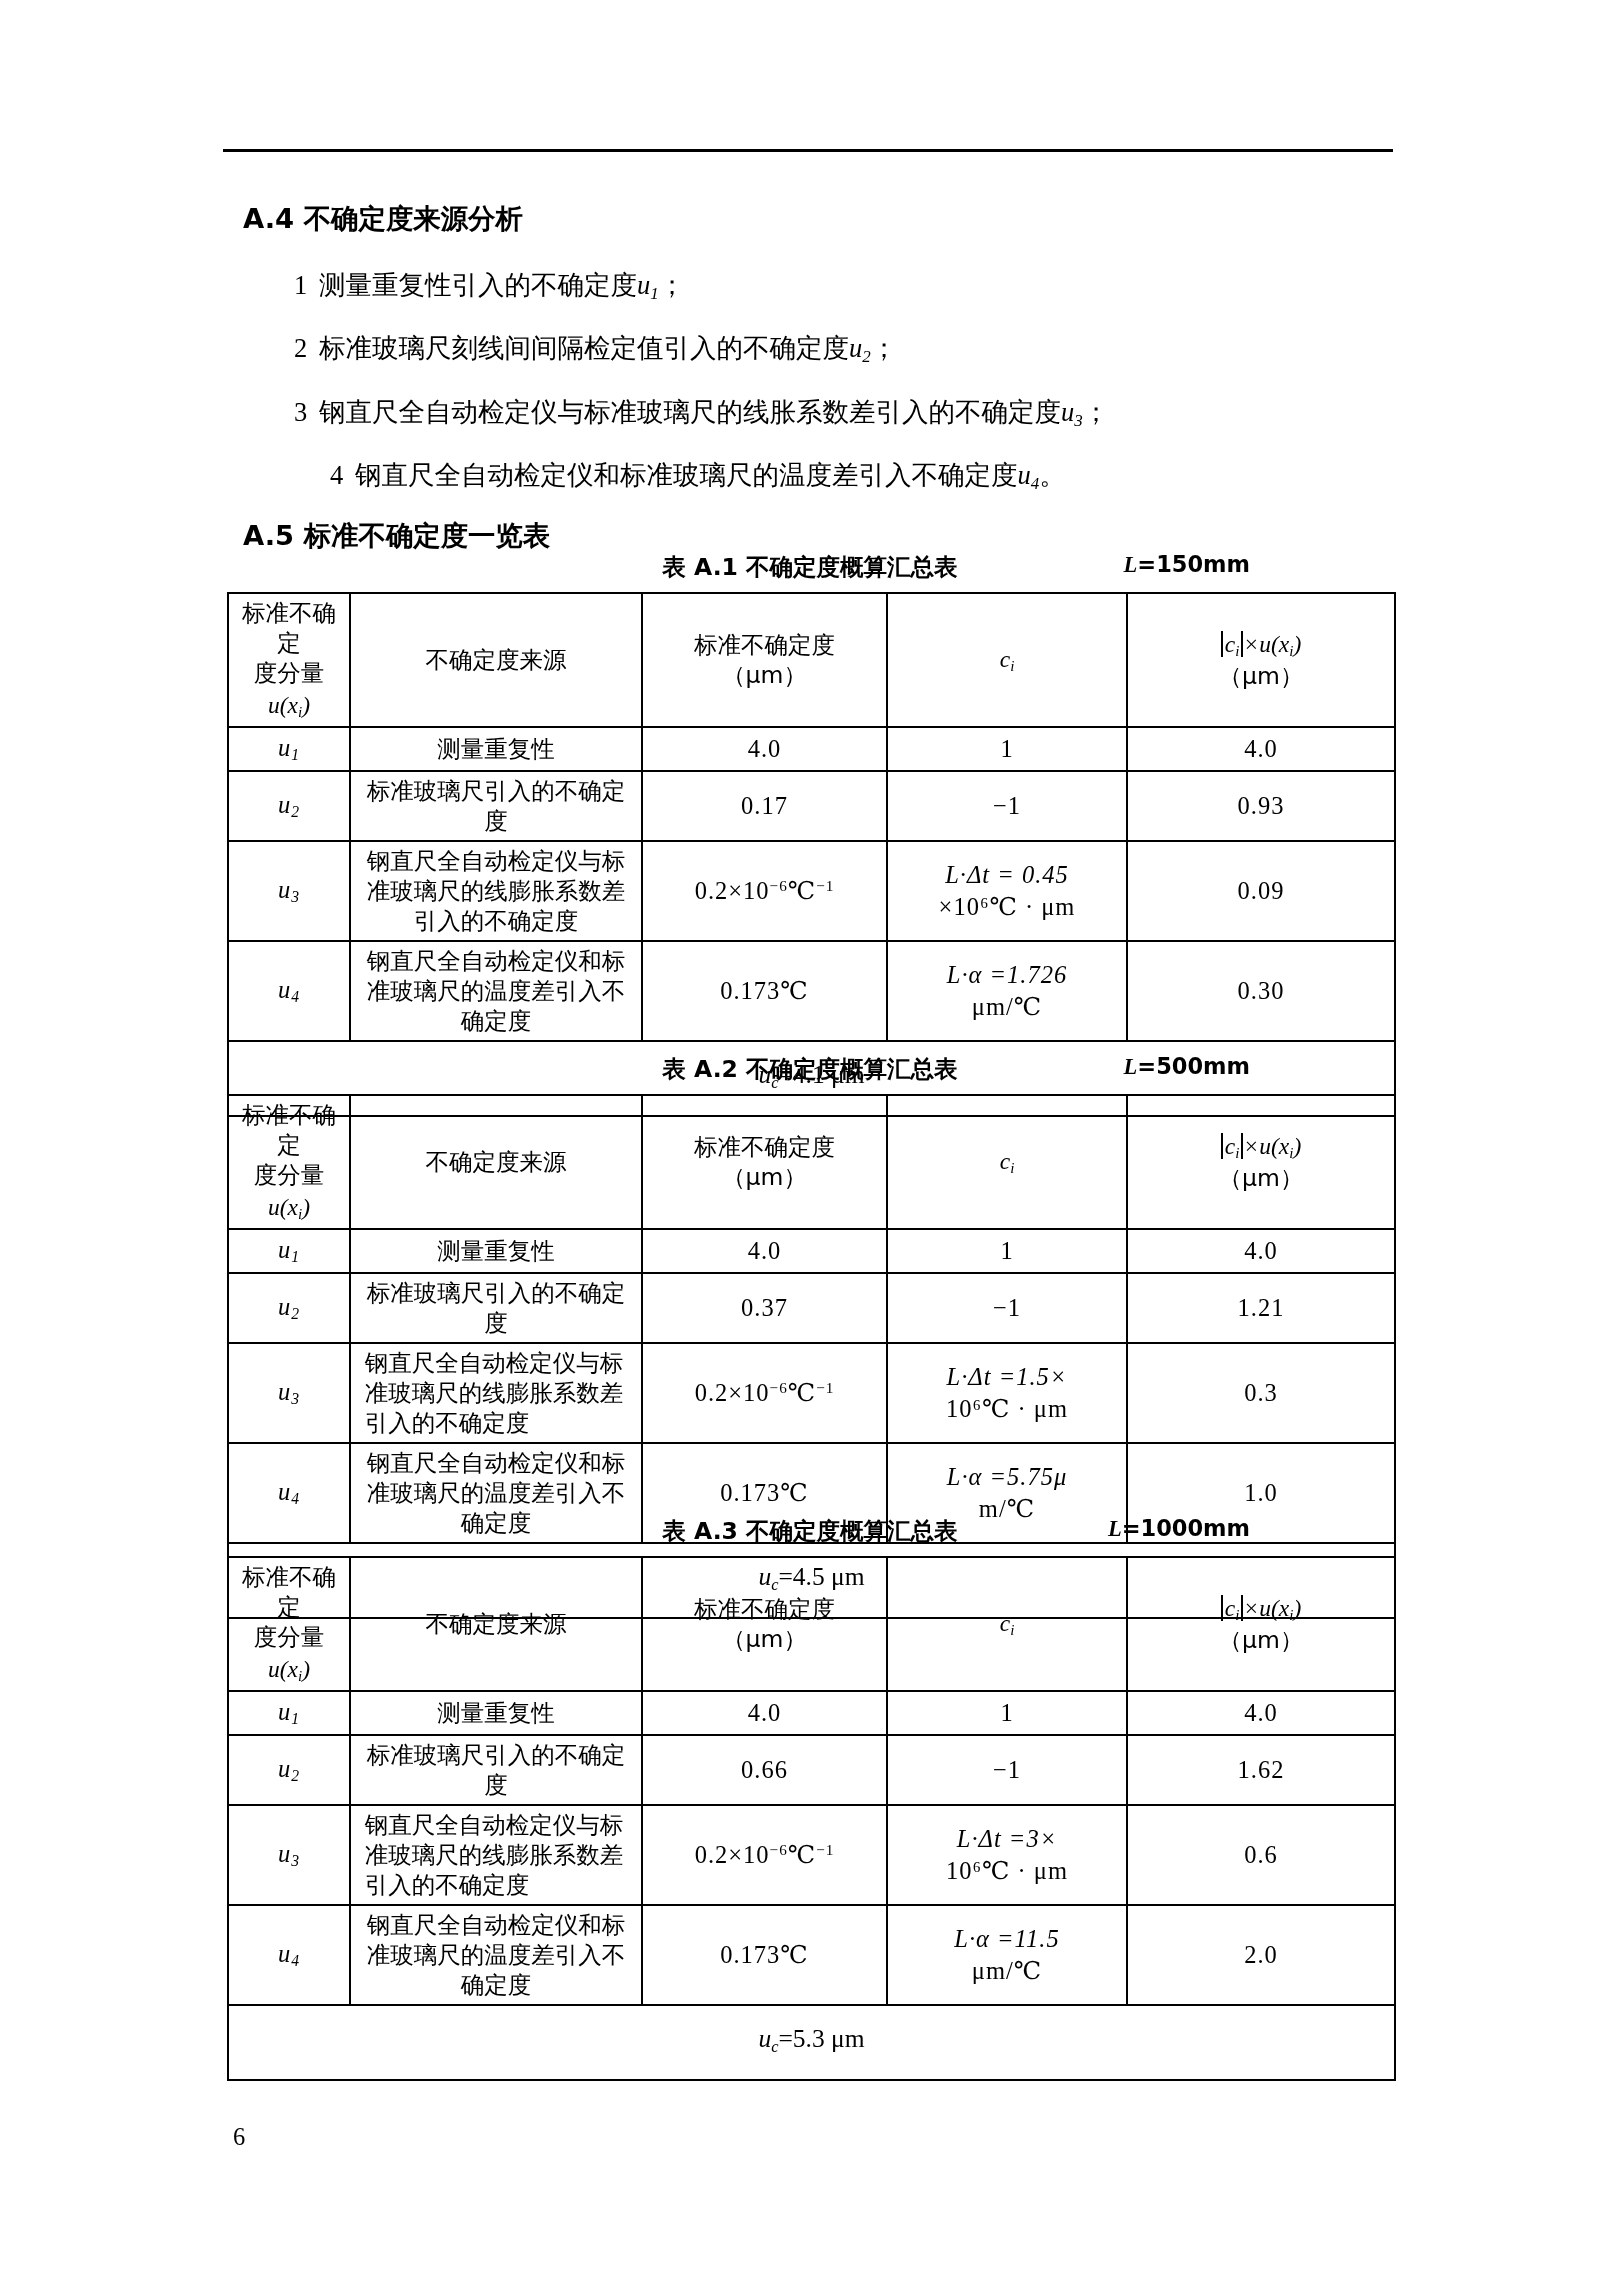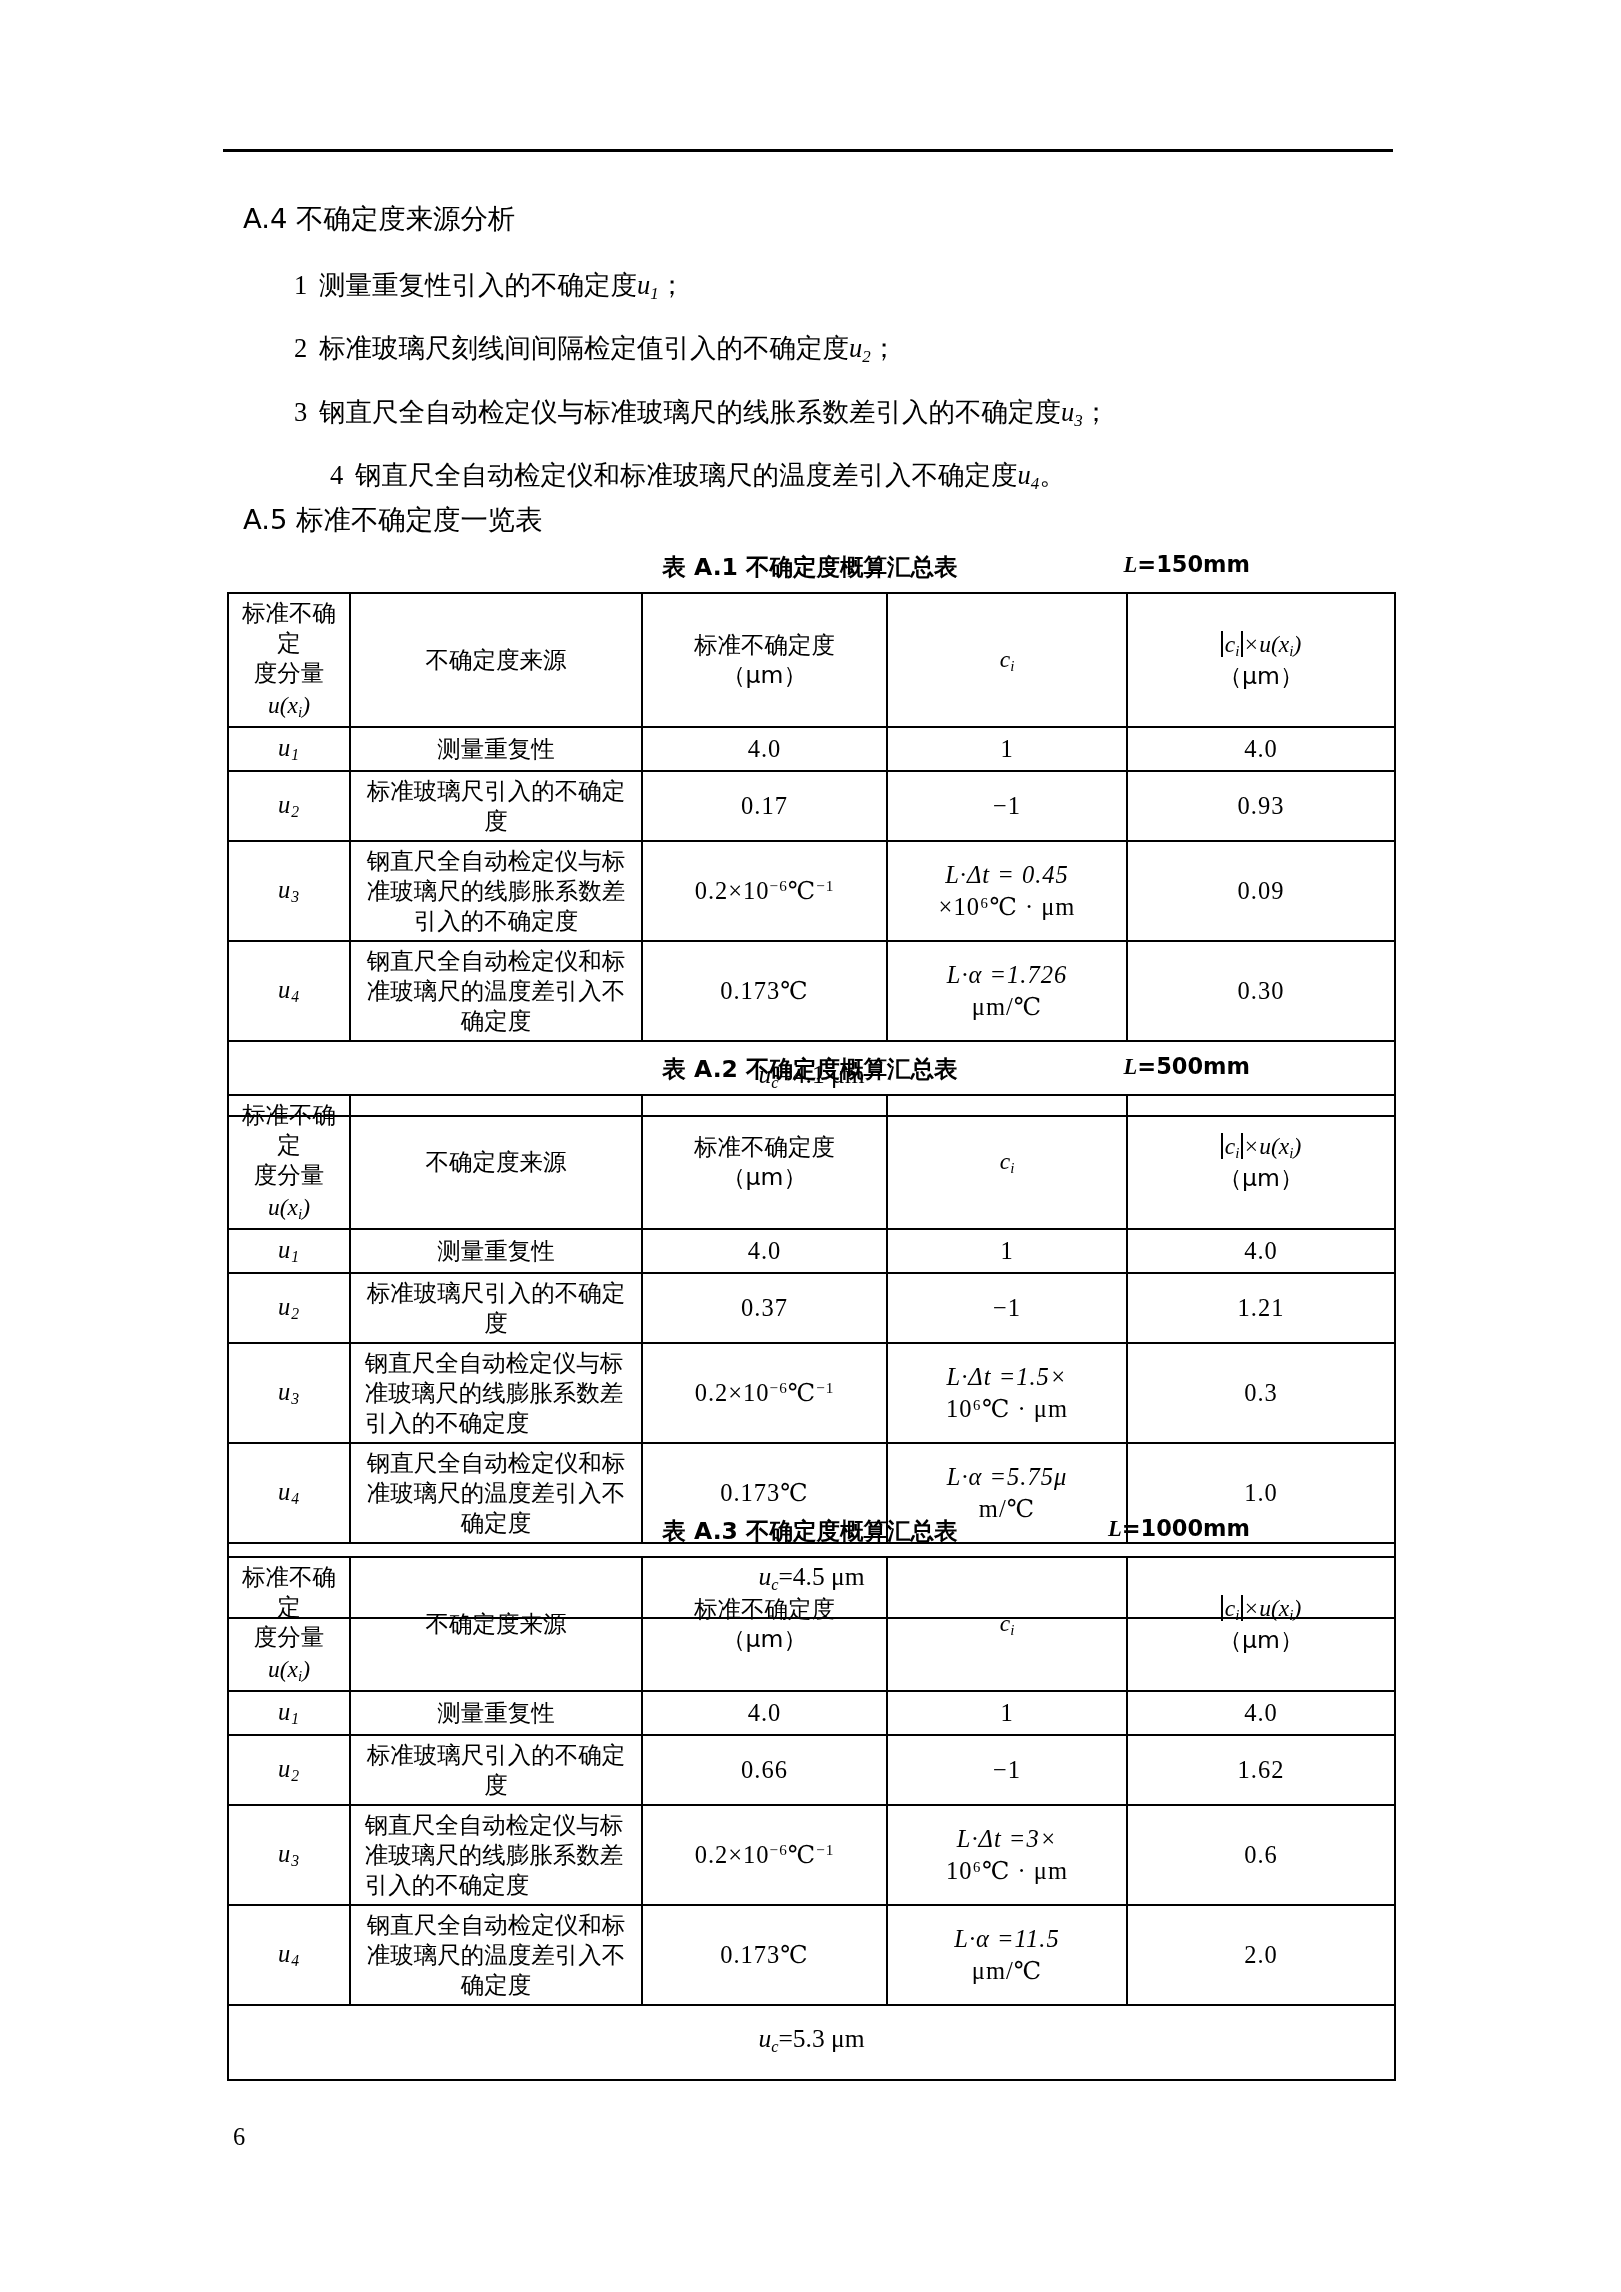--- a/index.html
+++ b/index.html
@@ -44,26 +44,26 @@
   
   .content {
     position: absolute;
     left: 0;
     top: 0;
     width: 1621px;
   }
   .sec-head {
     position: absolute;
     font-family: "DejaVu Sans", "Liberation Sans", sans-serif;
-    font-weight: normal;
+    font-weight: bold;
     font-size: 27.4px;
     white-space: nowrap;
   }
   .sec-a4 { left: 243px; top: 201px; }
-  .sec-a5 { left: 243px; top: 502px; }
+  .sec-a5 { left: 243px; top: 518px; }
 
   .list-item {
     position: absolute;
     left: 294px;
     font-size: 26.5px;
     white-space: nowrap;
     font-family: "DejaVu Sans", "Liberation Sans", sans-serif;
   }
   .li1 { top: 267px; text-align: right; }
   .li2 { top: 330px; }

